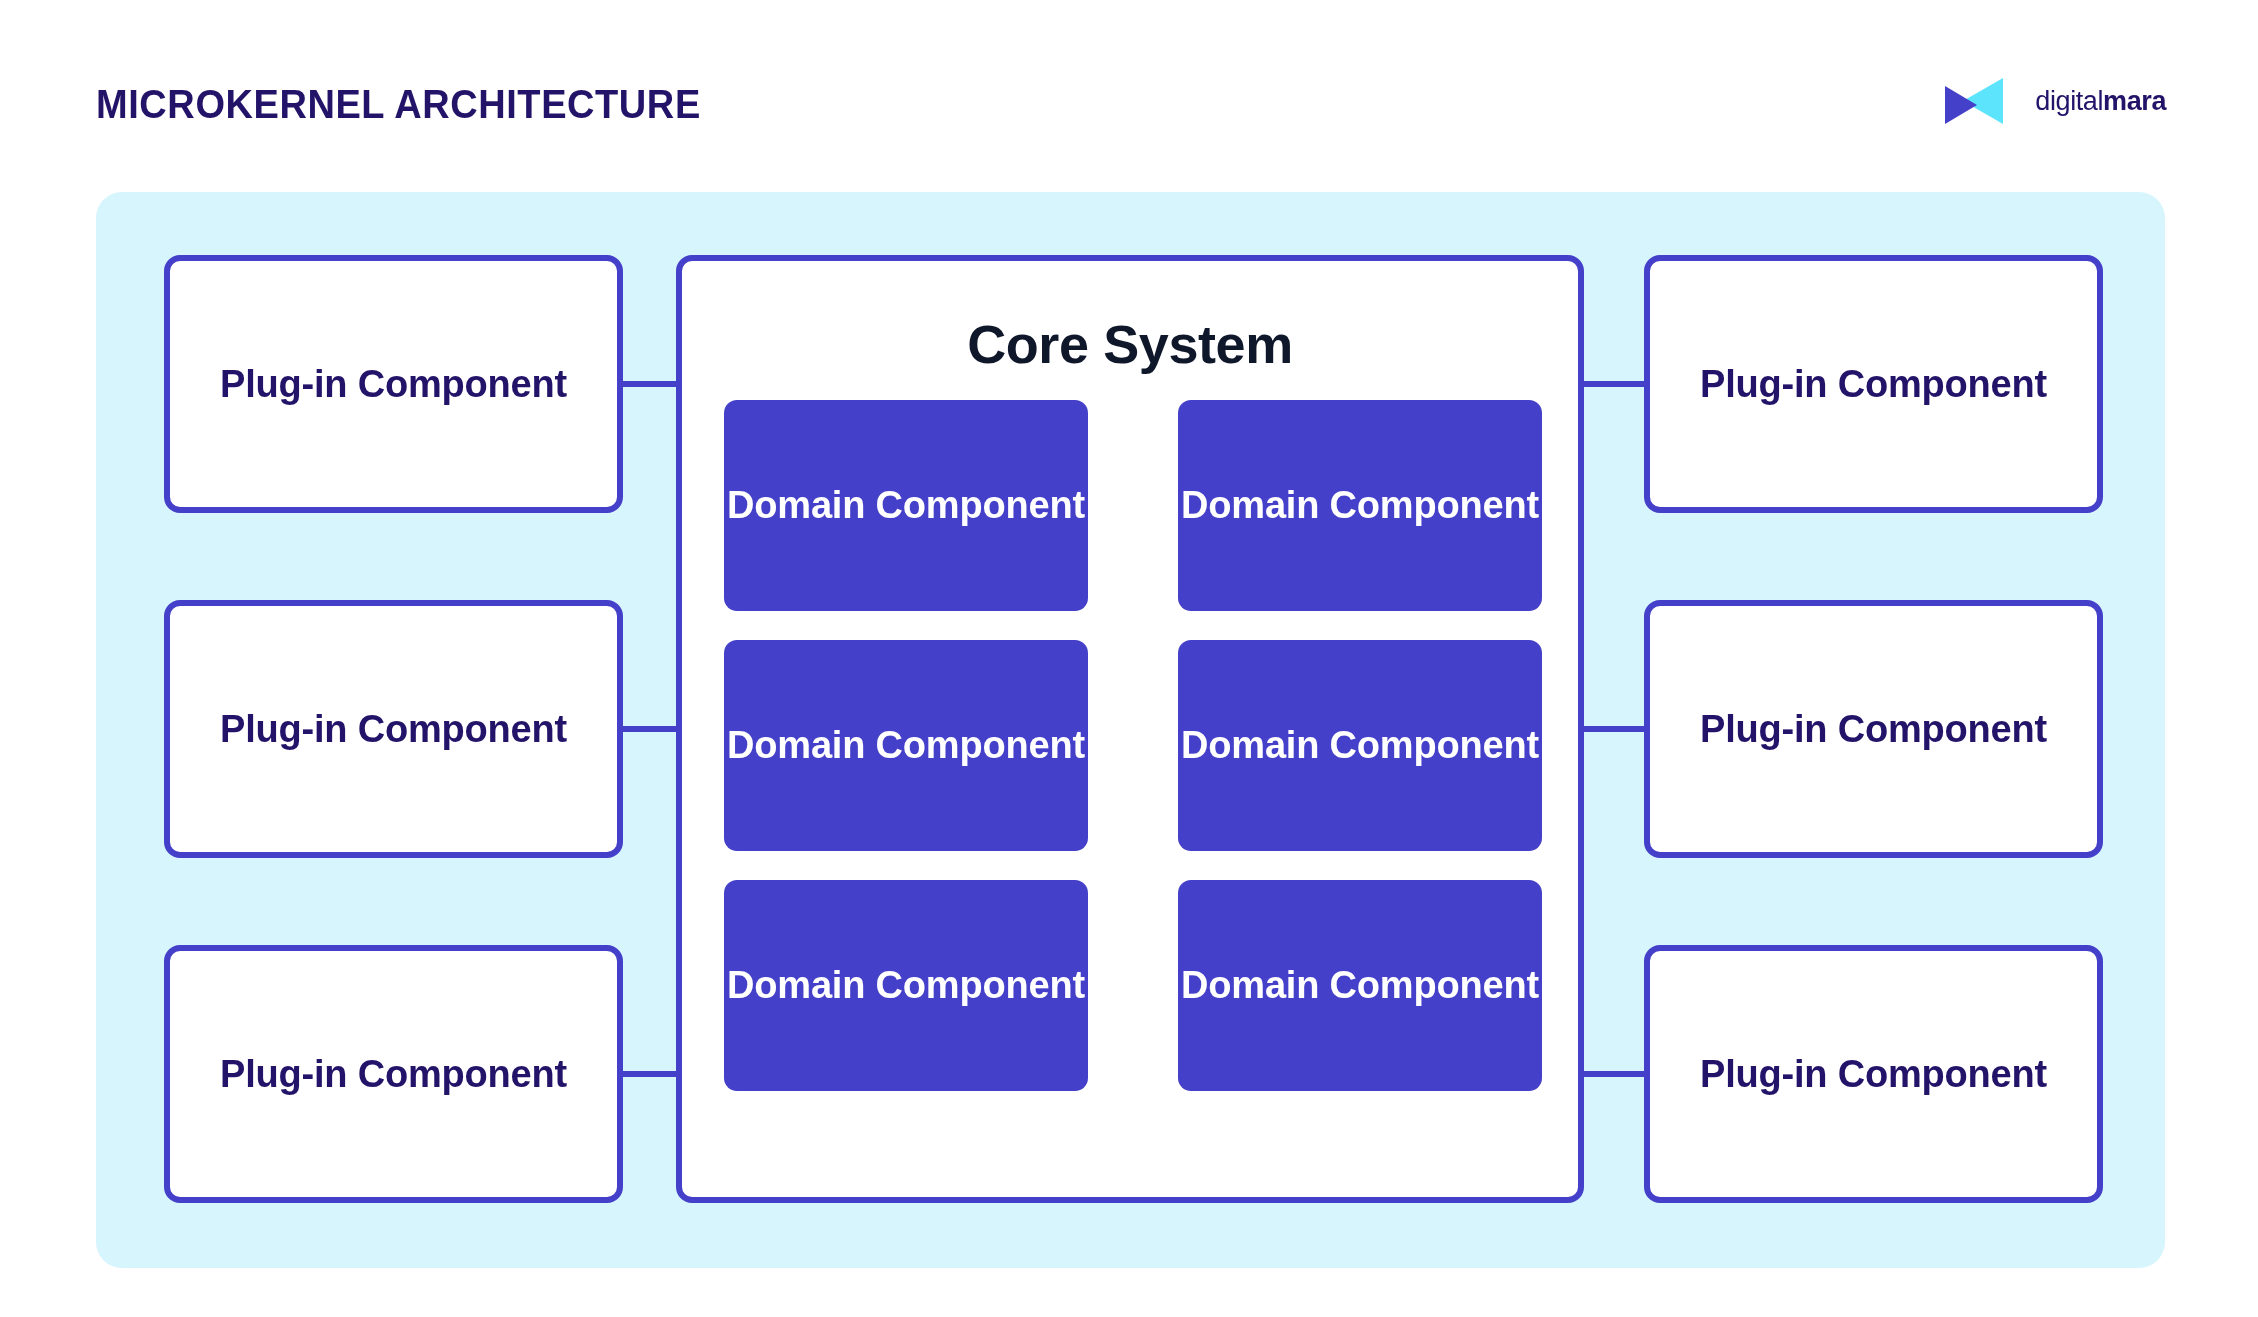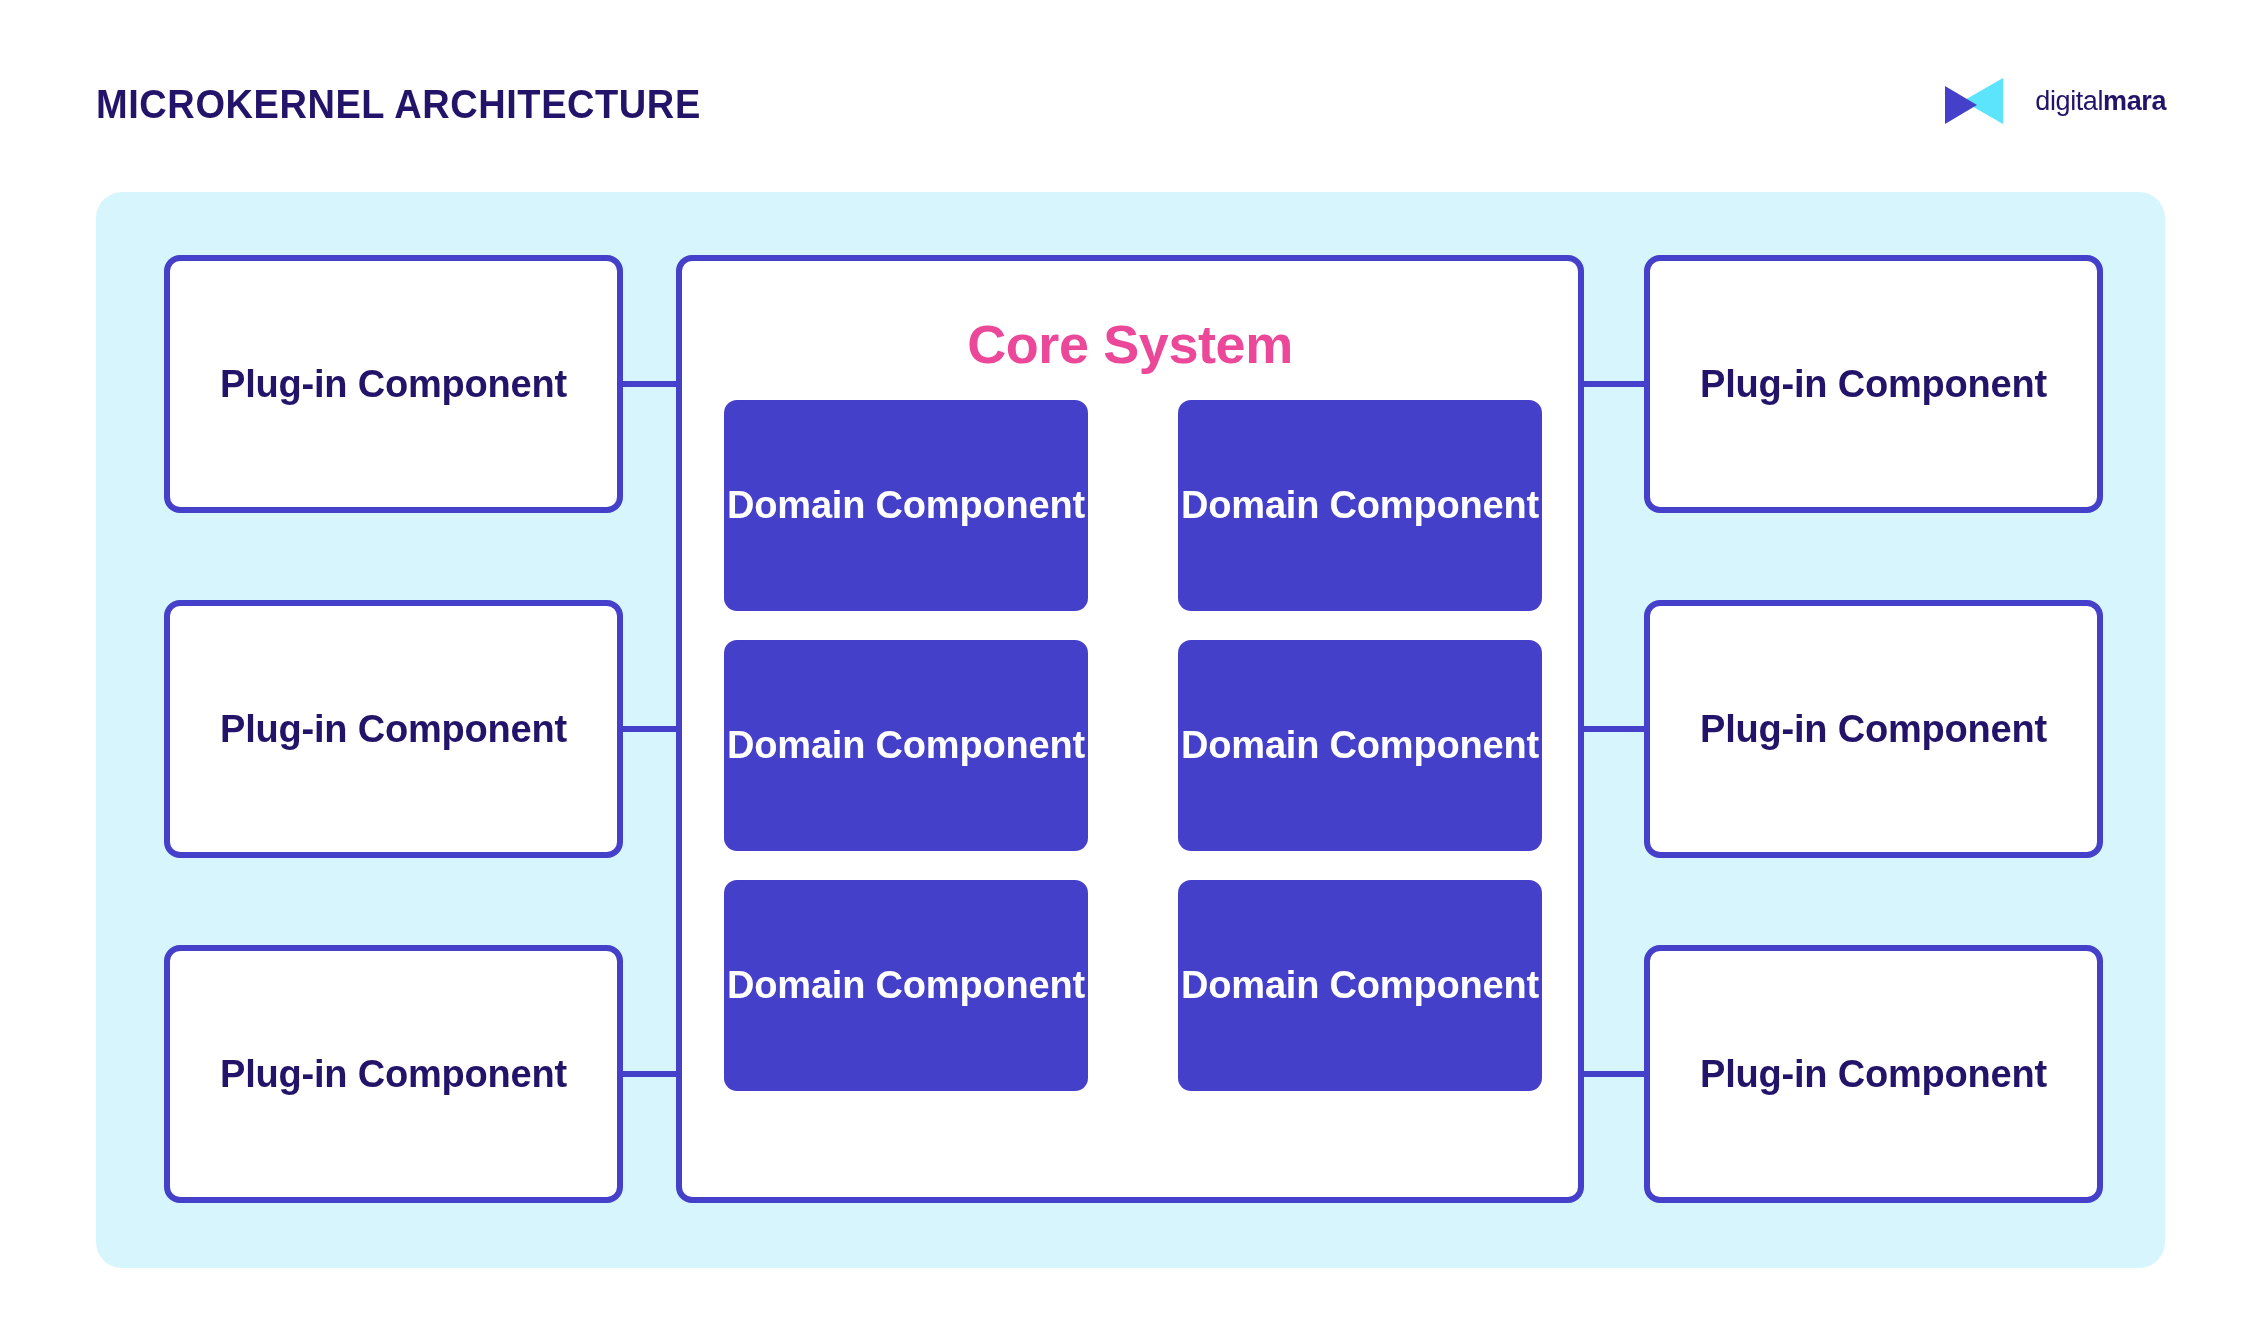--- a/index.html
+++ b/index.html
@@ -112,21 +112,21 @@
     border-radius: 16px;
   }
   .core-title {
     position: absolute;
     left: 0;
     top: 52px;
     width: 100%;
     text-align: center;
     font-size: 54px;
     font-weight: 700;
-    color: #ec4899;
+    color: #0f172a;
     letter-spacing: -0.4px;
   }
 
   .domain-grid {
     position: absolute;
     left: 42px;
     top: 139px;
     width: 818px;
     display: grid;
     grid-template-columns: 364px 364px;

